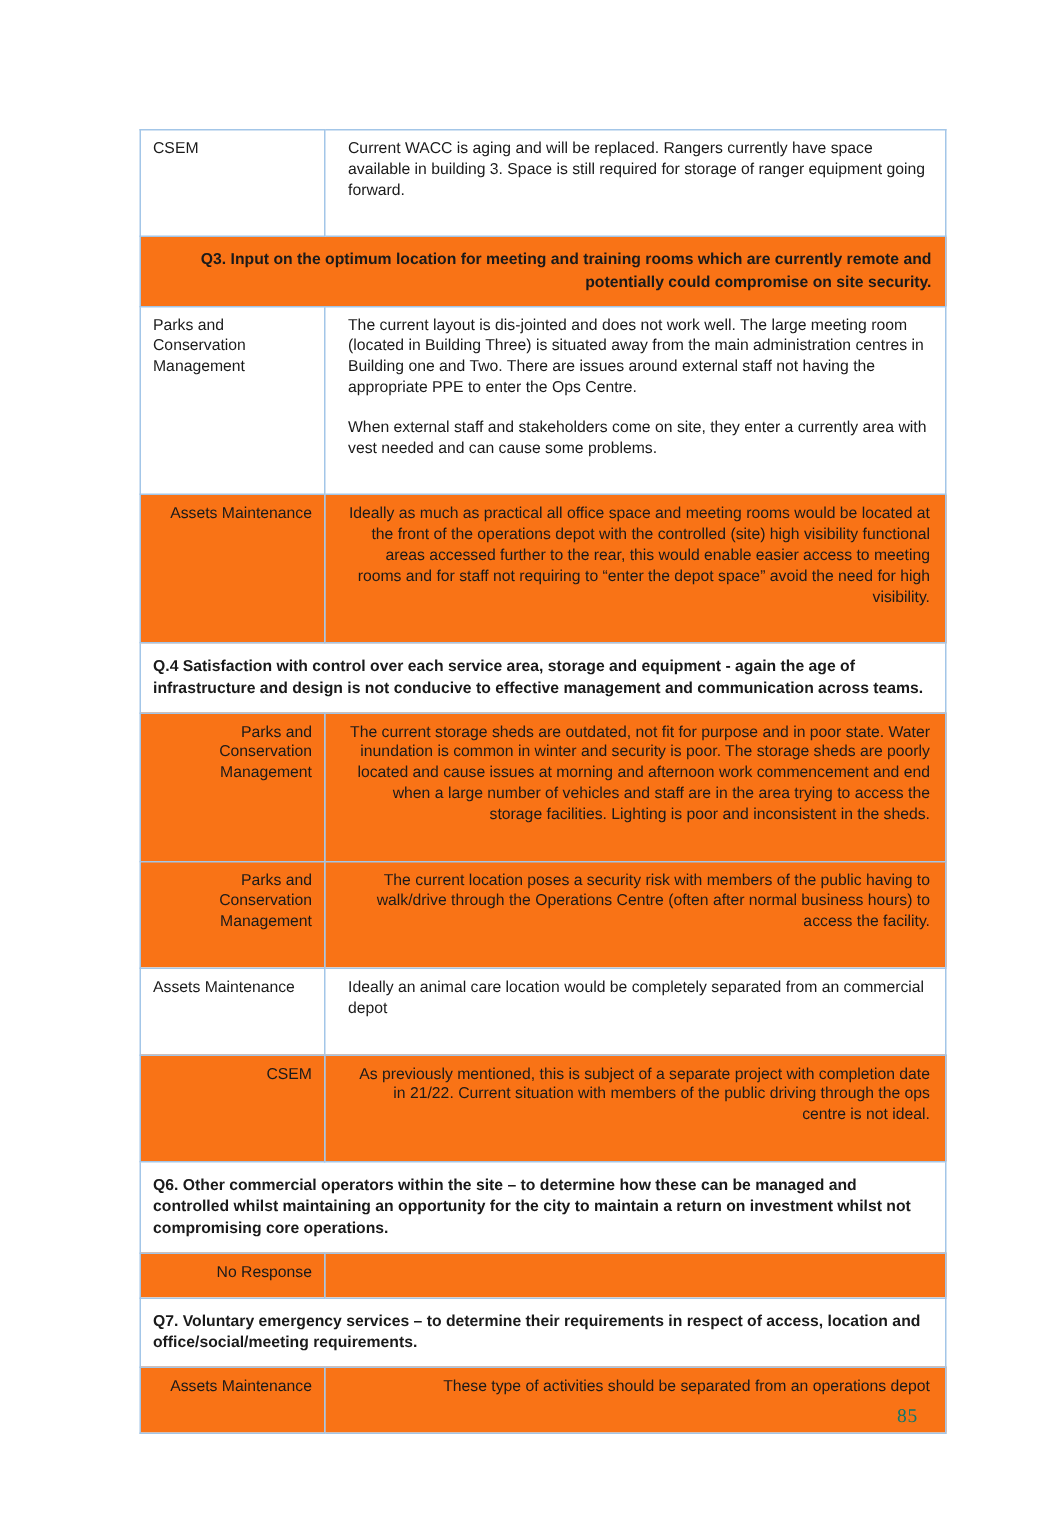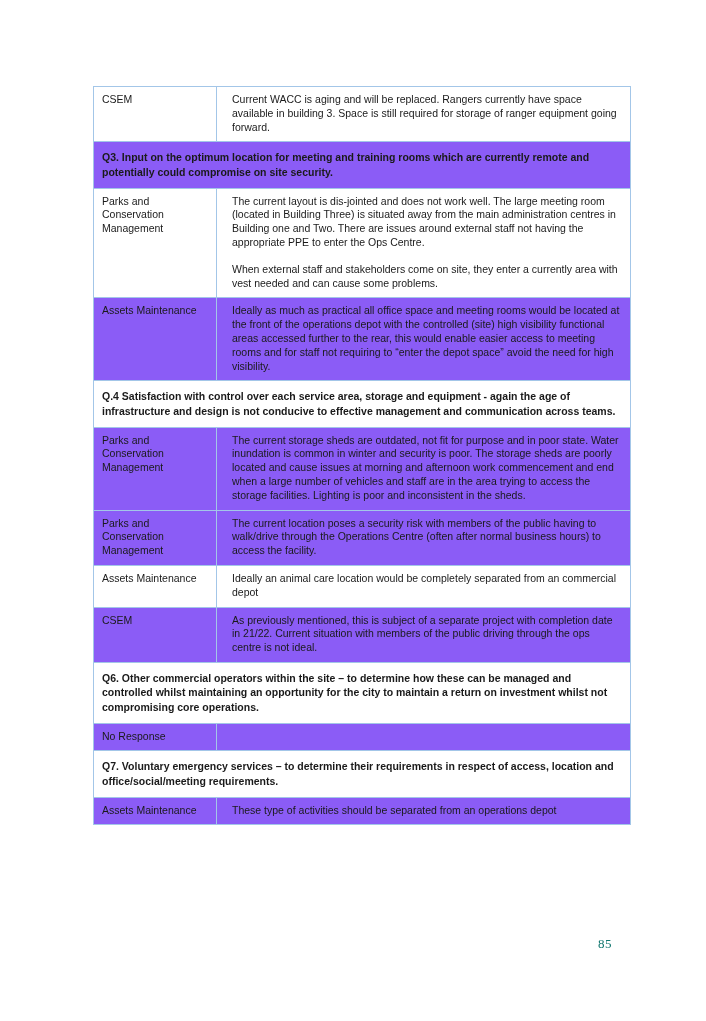--- a/index.html
+++ b/index.html
@@ -24,24 +24,24 @@
   col.c1 { width: 123px; }
   col.c2 { width: 414px; }
   td {
     border: 1px solid #a3c6e8;
     vertical-align: top;
     font-size: 10.5px;
     line-height: 13.8px;
     color: #1a1a1a;
     word-wrap: break-word;
   }
-  tr.blue td { background: #8b5cf6; }
+  tr.blue td { background: #f97316; text-align: right; }
   tr.white td { background: #ffffff; }
   td.label   { padding: 6px 8px 7px 8px; }
-  td.resp    { padding: 6px 10px 7px 15px; }
+  td.resp    { padding: 6px 10px 23px 15px; }
   td.question {
     padding: 8px 9px 8px 8px;
     font-weight: bold;
     line-height: 14.6px;
   }
   td.resp p { margin: 0 0 13px 0; }
   td.resp p:last-child { margin-bottom: 0; }
   .page-number {
     position: absolute;
     left: 598px;

